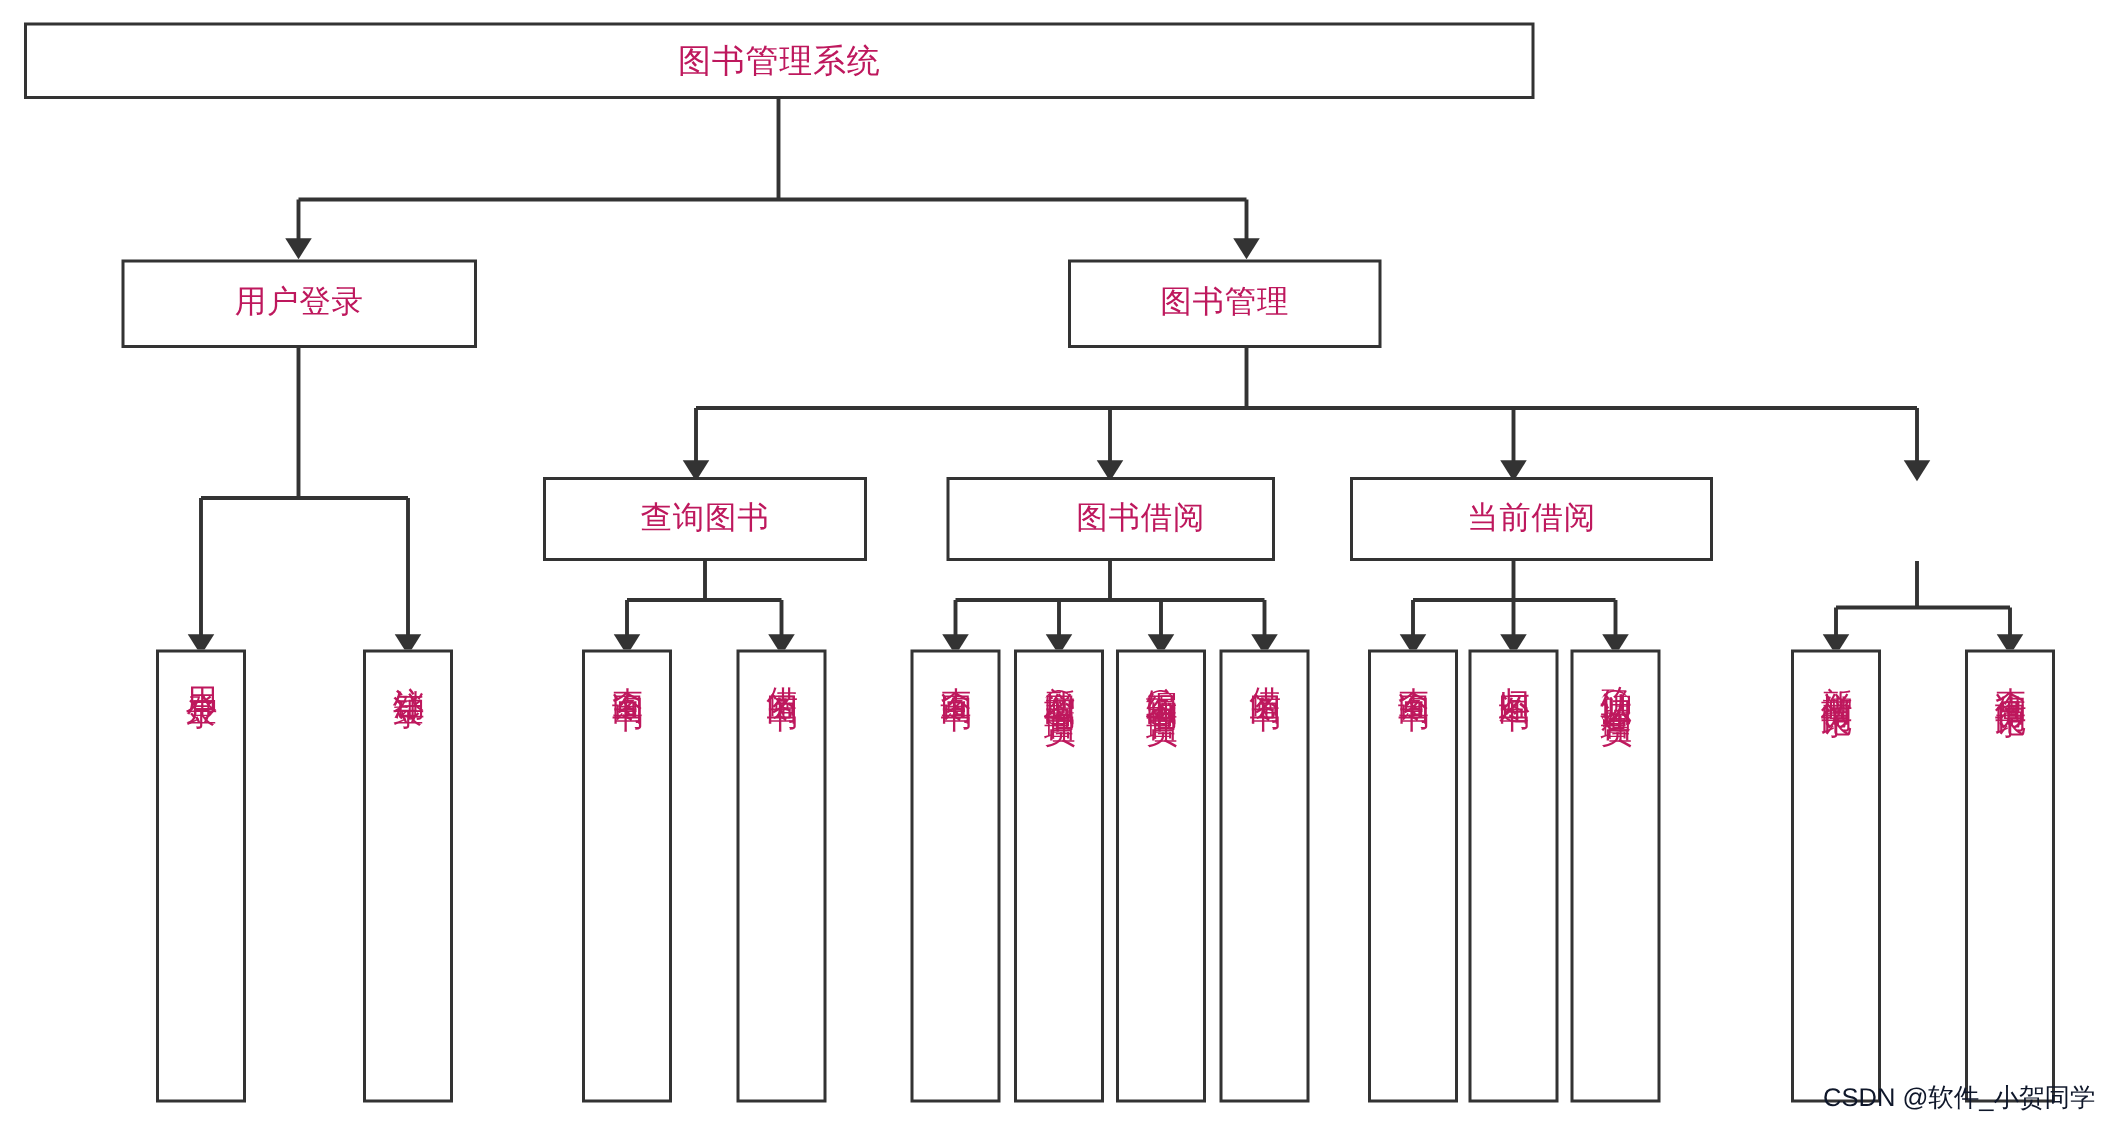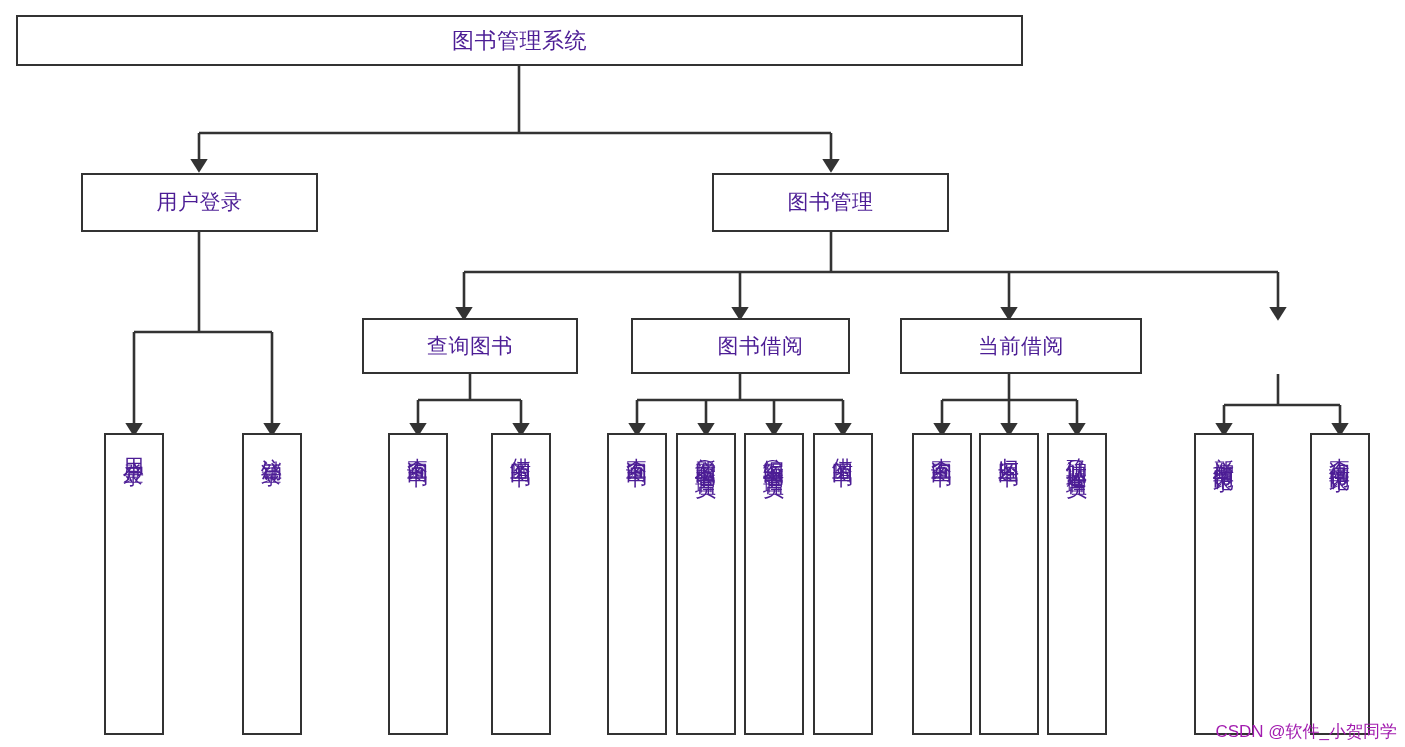--- a/index.html
+++ b/index.html
@@ -27,21 +27,21 @@
     pointer-events: none;
   }
   .node {
     position: absolute;
     box-sizing: border-box;
     background: #ffffff;
     border: 2px solid #333333;
     display: flex;
     align-items: center;
     justify-content: center;
-    color: #4c1d95;
+    color: #be185d;
   }
   .node-label {
     text-align: center;
     line-height: 1.18;
     white-space: nowrap;
   }
   
   .node.horiz .node-label {
     font-size: 21px;
     letter-spacing: 0.5px;
@@ -61,21 +61,21 @@
     font-size: 21px;
     letter-spacing: 3px;
     line-height: 1;
     white-space: nowrap;
   }
   .watermark {
     position: absolute;
     right: 8px;
     bottom: 4px;
     font-size: 17px;
-    color: #a21caf;
+    color: #0f172a;
     white-space: nowrap;
     user-select: none;
   }
 </style>
 </head>
 <body>
 
 <div id="diagram-root">
 
   <svg id="connector-layer" viewBox="0 0 1405 747" width="1405" height="747" xmlns="http://www.w3.org/2000/svg">
@@ -129,21 +129,21 @@
   </svg>
 
   <div class="node root horiz" style="left:16px; top:15px; width:1007px; height:51px;">
     <span class="node-label">图书管理系统</span>
   </div>
 
   <div class="node horiz" style="left:81px; top:173px; width:237px; height:59px;">
     <span class="node-label">用户登录</span>
   </div>
 
-  <div class="node horiz" style="left:712px; top:173px; width:237px; height:59px;">
+  <div class="node horiz" style="left:712px; top:173px; width:209px; height:59px;">
     <span class="node-label">图书管理</span>
   </div>
 
   <div class="node horiz" style="left:362px; top:318px; width:216px; height:56px;">
     <span class="node-label">查询图书</span>
   </div>
 
   <div class="node horiz" style="left:631px; top:318px; width:219px; height:56px;padding-left:40px;">
     <span class="node-label">图书借阅</span>
   </div>

